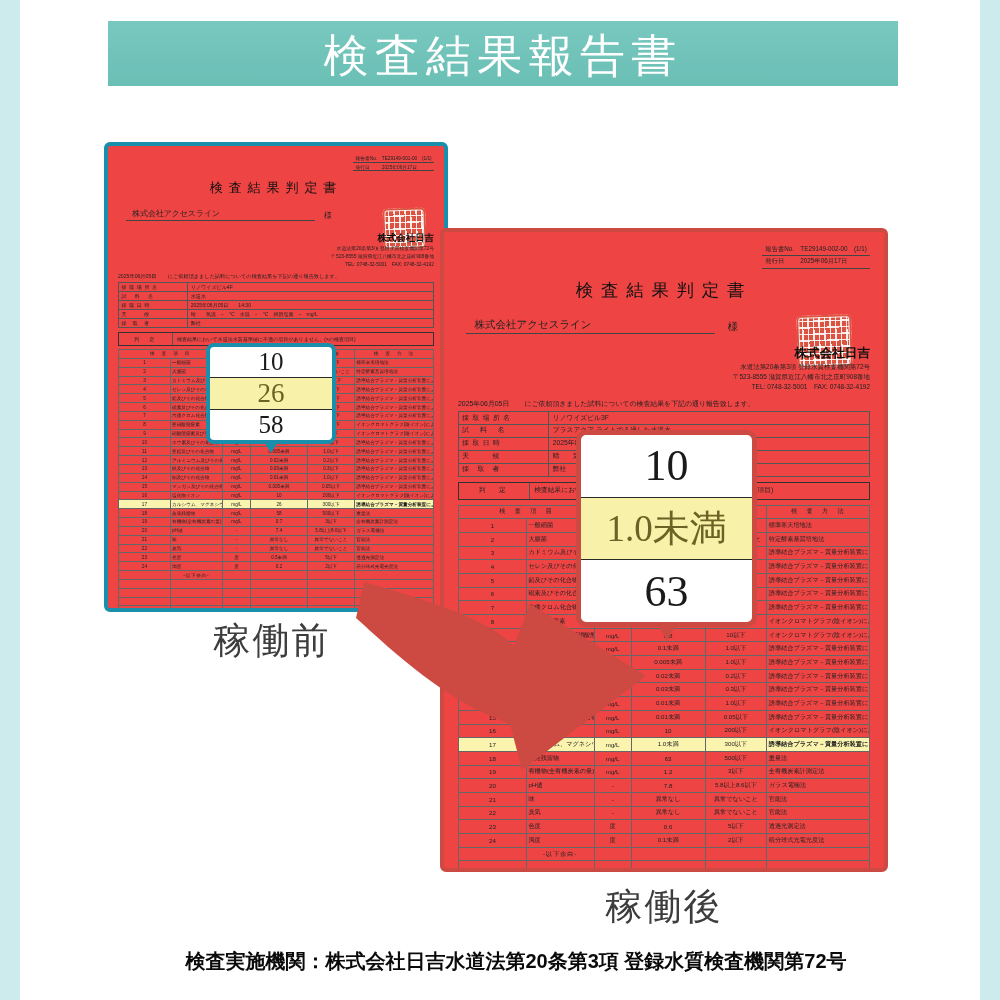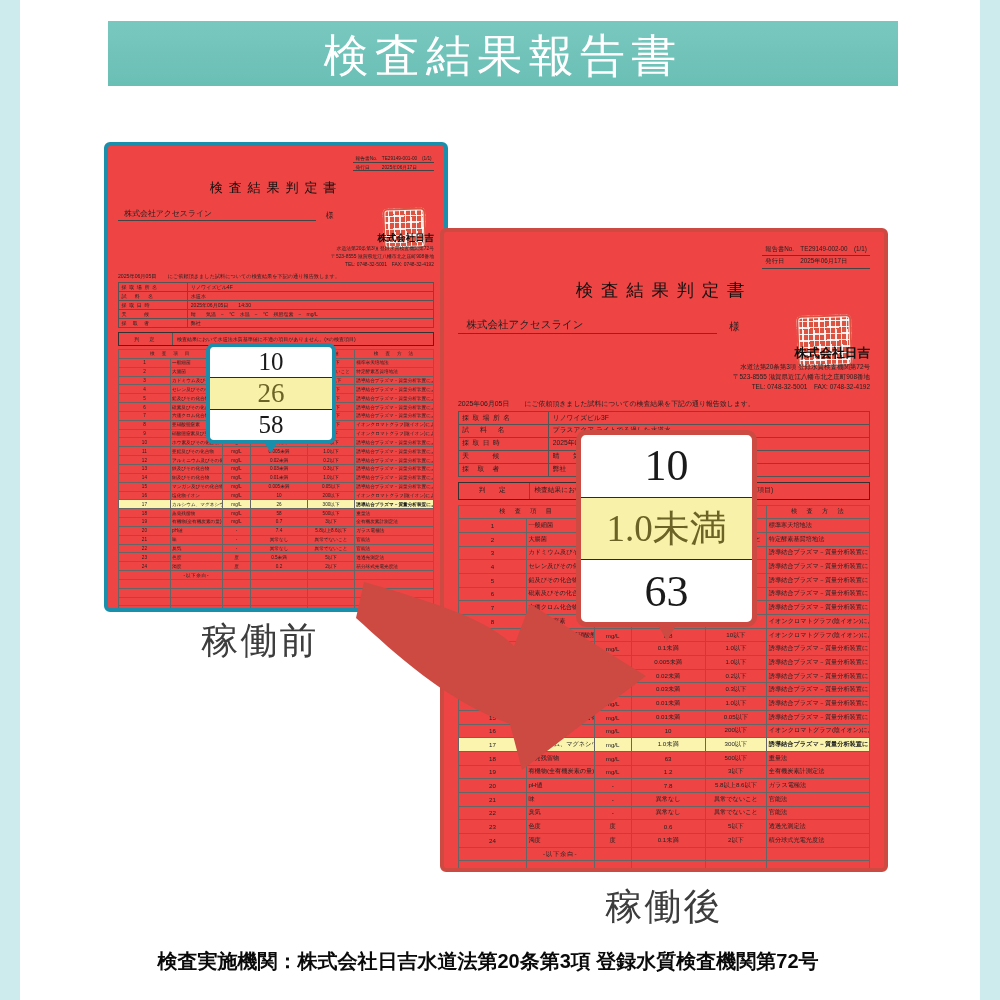--- a/index.html
+++ b/index.html
@@ -18,21 +18,21 @@
   .banner-title{color:#ffffff;font-size:45px;letter-spacing:0.14em;font-weight:500;}
 
   
   .doc{position:absolute;background:#ef4444;box-sizing:border-box;z-index:5;overflow:hidden;}
   .doc-before{left:104px;top:142px;width:344px;height:470px;border:4px solid #1a8fab;border-radius:6px;font-size:4.5px;padding:8px 10px;}
   .doc-after{left:440px;top:228px;width:448px;height:644px;border:4px solid #cc4a42;border-radius:6px;font-size:6px;padding:12px 14px;}
 
   .rno{margin-left:auto;border-collapse:collapse;font-size:1.05em;}
   .rno td{border-bottom:0.8px solid #444;padding:0.18em 0.5em;white-space:nowrap;}
   .doc-title{text-align:center;font-family:"Liberation Serif","DejaVu Serif",serif;font-size:2.9em;letter-spacing:0.45em;margin:0.55em 0 0.9em;color:#111;}
-  .client-row{display:flex;align-items:flex-end;font-size:1.75em;margin:0.4em 0 0.2em;}
+  .client-row{display:flex;align-items:flex-end;font-size:1.75em;margin:0.4em 8px 0.2em;}
   .client-name{border-bottom:0.8px solid #444;width:60%;padding:0 0.3em 0.15em 0.8em;}
   .client-suffix{margin-left:1.2em;}
   .company-block{text-align:right;position:relative;margin-top:0.4em;}
   .company-name{font-size:2.1em;font-weight:bold;position:relative;z-index:2;color:#111;margin-top:11px;}
   .company-lines{font-size:1.08em;line-height:1.55;position:relative;z-index:2;}
   .seal{
     position:absolute;z-index:1;border-radius:5px;transform:rotate(-2deg);
     background:
       repeating-linear-gradient(0deg, rgba(255,255,255,.88) 0 1.4px, rgba(255,255,255,0) 1.4px 6.5px),
       repeating-linear-gradient(90deg, rgba(255,255,255,.88) 0 1.4px, rgba(255,255,255,0) 1.4px 5.5px),
@@ -79,24 +79,24 @@
   .callout-row.callout-hl{background:#f8f1a9;color:#6b6325;border-top:1px solid #2a2a2a;border-bottom:1px solid #2a2a2a;}
   .callout-before .callout-hl{font-size:27px;}
   .callout-after .callout-hl{font-size:37px;}
   .callout-tail{position:absolute;left:50%;width:0;height:0;}
   .callout-before .callout-tail{bottom:-13px;margin-left:-8px;border-left:8px solid transparent;border-right:8px solid transparent;border-top:13px solid #1a8fab;}
   .callout-after .callout-tail{bottom:-19px;margin-left:-11px;border-left:11px solid transparent;border-right:11px solid transparent;border-top:19px solid #cc4a42;}
 
   .arrow-svg{position:absolute;left:0;top:0;z-index:20;pointer-events:none;}
 
   .phase-label{position:absolute;font-size:37px;color:#3d3d3d;letter-spacing:0.06em;z-index:10;font-weight:500;}
-  .phase-before{left:88px;width:344px;top:616px;text-align:center;}
+  .phase-before{left:100px;width:344px;top:616px;text-align:center;}
   .phase-after{left:440px;width:448px;top:882px;text-align:center;}
 
-  .footer-line{position:absolute;left:8px;width:960px;top:948px;text-align:center;font-size:20px;color:#0a0a0a;font-weight:600;z-index:10;}
+  .footer-line{position:absolute;left:36px;width:960px;top:948px;text-align:center;font-size:20px;color:#0a0a0a;font-weight:600;z-index:10;}
 </style>
 </head>
 <body>
 
 <div class="side-strip left"></div>
 <div class="side-strip right"></div>
 
 <div class="banner">
   <div class="banner-title">検査結果報告書</div>
 </div>

